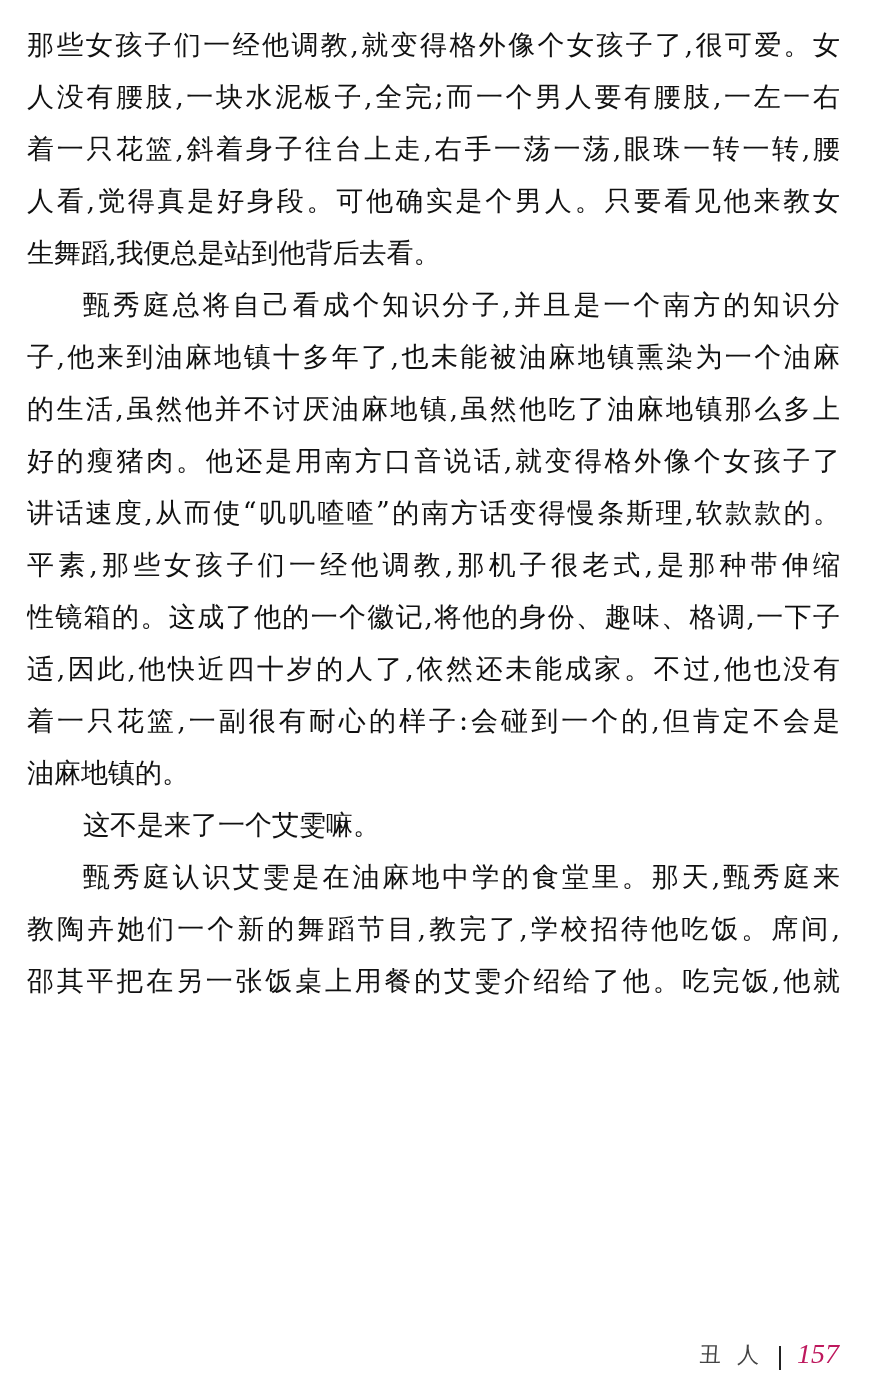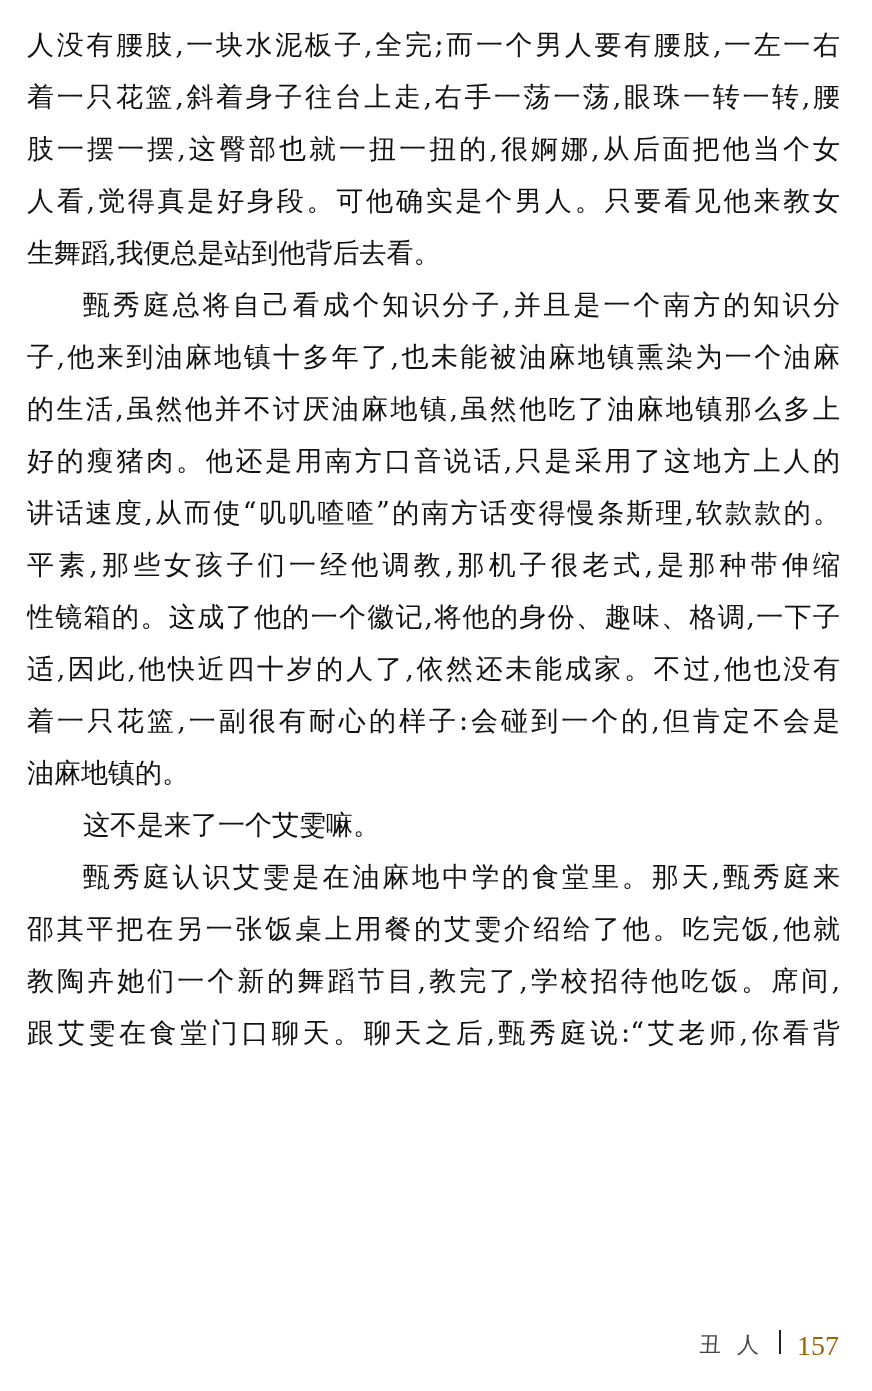--- a/index.html
+++ b/index.html
@@ -37,77 +37,77 @@
   }
   .line.indent {
     padding-left: 56px;
   }
   .footer {
     position: absolute;
     right: 33px;
     top: 1330px;
     height: 40px;
     display: flex;
-    align-items: flex-start;
+    align-items: flex-end;
     color: #333333;
   }
   .footer .running-title {
     font-size: 22px;
     letter-spacing: 16px;
     font-family: "DejaVu Serif", "Liberation Serif", serif;
     color: #444444;
   }
   .footer .divider {
     display: inline-block;
     width: 2px;
     height: 24px;
     background: #222222;
     margin: 0 16px 0 4px;
   }
   .footer .page-number {
     font-family: "Liberation Serif", "DejaVu Serif", serif;
+    font-style: italic;
     font-size: 28px;
-    color: #a16207;
+    color: #be185d;
   }
 </style>
 </head>
 <body>
 
 <main class="page-body">
 
   <section>
+    <span class="line">那些女孩子们一经他调教,就变得格外像个女孩子了,很可爱。女</span>
     <span class="line">人没有腰肢,一块水泥板子,全完;而一个男人要有腰肢,一左一右</span>
     <span class="line">着一只花篮,斜着身子往台上走,右手一荡一荡,眼珠一转一转,腰</span>
-    <span class="line">肢一摆一摆,这臀部也就一扭一扭的,很婀娜,从后面把他当个女</span>
     <span class="line">人看,觉得真是好身段。可他确实是个男人。只要看见他来教女</span>
     <span class="line last">生舞蹈,我便总是站到他背后去看。</span>
   </section>
 
   <section>
     <span class="line indent">甄秀庭总将自己看成个知识分子,并且是一个南方的知识分</span>
     <span class="line">子,他来到油麻地镇十多年了,也未能被油麻地镇熏染为一个油麻</span>
     <span class="line">的生活,虽然他并不讨厌油麻地镇,虽然他吃了油麻地镇那么多上</span>
-    <span class="line">好的瘦猪肉。他还是用南方口音说话,只是采用了这地方上人的</span>
+    <span class="line">好的瘦猪肉。他还是用南方口音说话,就变得格外像个女孩子了</span>
     <span class="line">讲话速度,从而使“叽叽喳喳”的南方话变得慢条斯理,软款款的。</span>
     <span class="line">平素,那些女孩子们一经他调教,那机子很老式,是那种带伸缩</span>
     <span class="line">性镜箱的。这成了他的一个徽记,将他的身份、趣味、格调,一下子</span>
     <span class="line">适,因此,他快近四十岁的人了,依然还未能成家。不过,他也没有</span>
     <span class="line">着一只花篮,一副很有耐心的样子:会碰到一个的,但肯定不会是</span>
     <span class="line last">油麻地镇的。</span>
   </section>
 
   <section>
     <span class="line indent last">这不是来了一个艾雯嘛。</span>
   </section>
 
   <section>
     <span class="line indent">甄秀庭认识艾雯是在油麻地中学的食堂里。那天,甄秀庭来</span>
+    <span class="line">教陶卉她们一个新的舞蹈节目,教完了,学校招待他吃饭。席间,</span>
     <span class="line">邵其平把在另一张饭桌上用餐的艾雯介绍给了他。吃完饭,他就</span>
-    <span class="line">教陶卉她们一个新的舞蹈节目,教完了,学校招待他吃饭。席间,</span>
-    <span class="line">跟艾雯在食堂门口聊天。聊天之后,甄秀庭说:“艾老师,你看背</span>
   </section>
 </main>
 
 <footer class="footer">
   <span class="running-title">丑人</span>
   <span class="divider"></span>
   <span class="page-number">157</span>
 </footer>
 
 </body></html>

